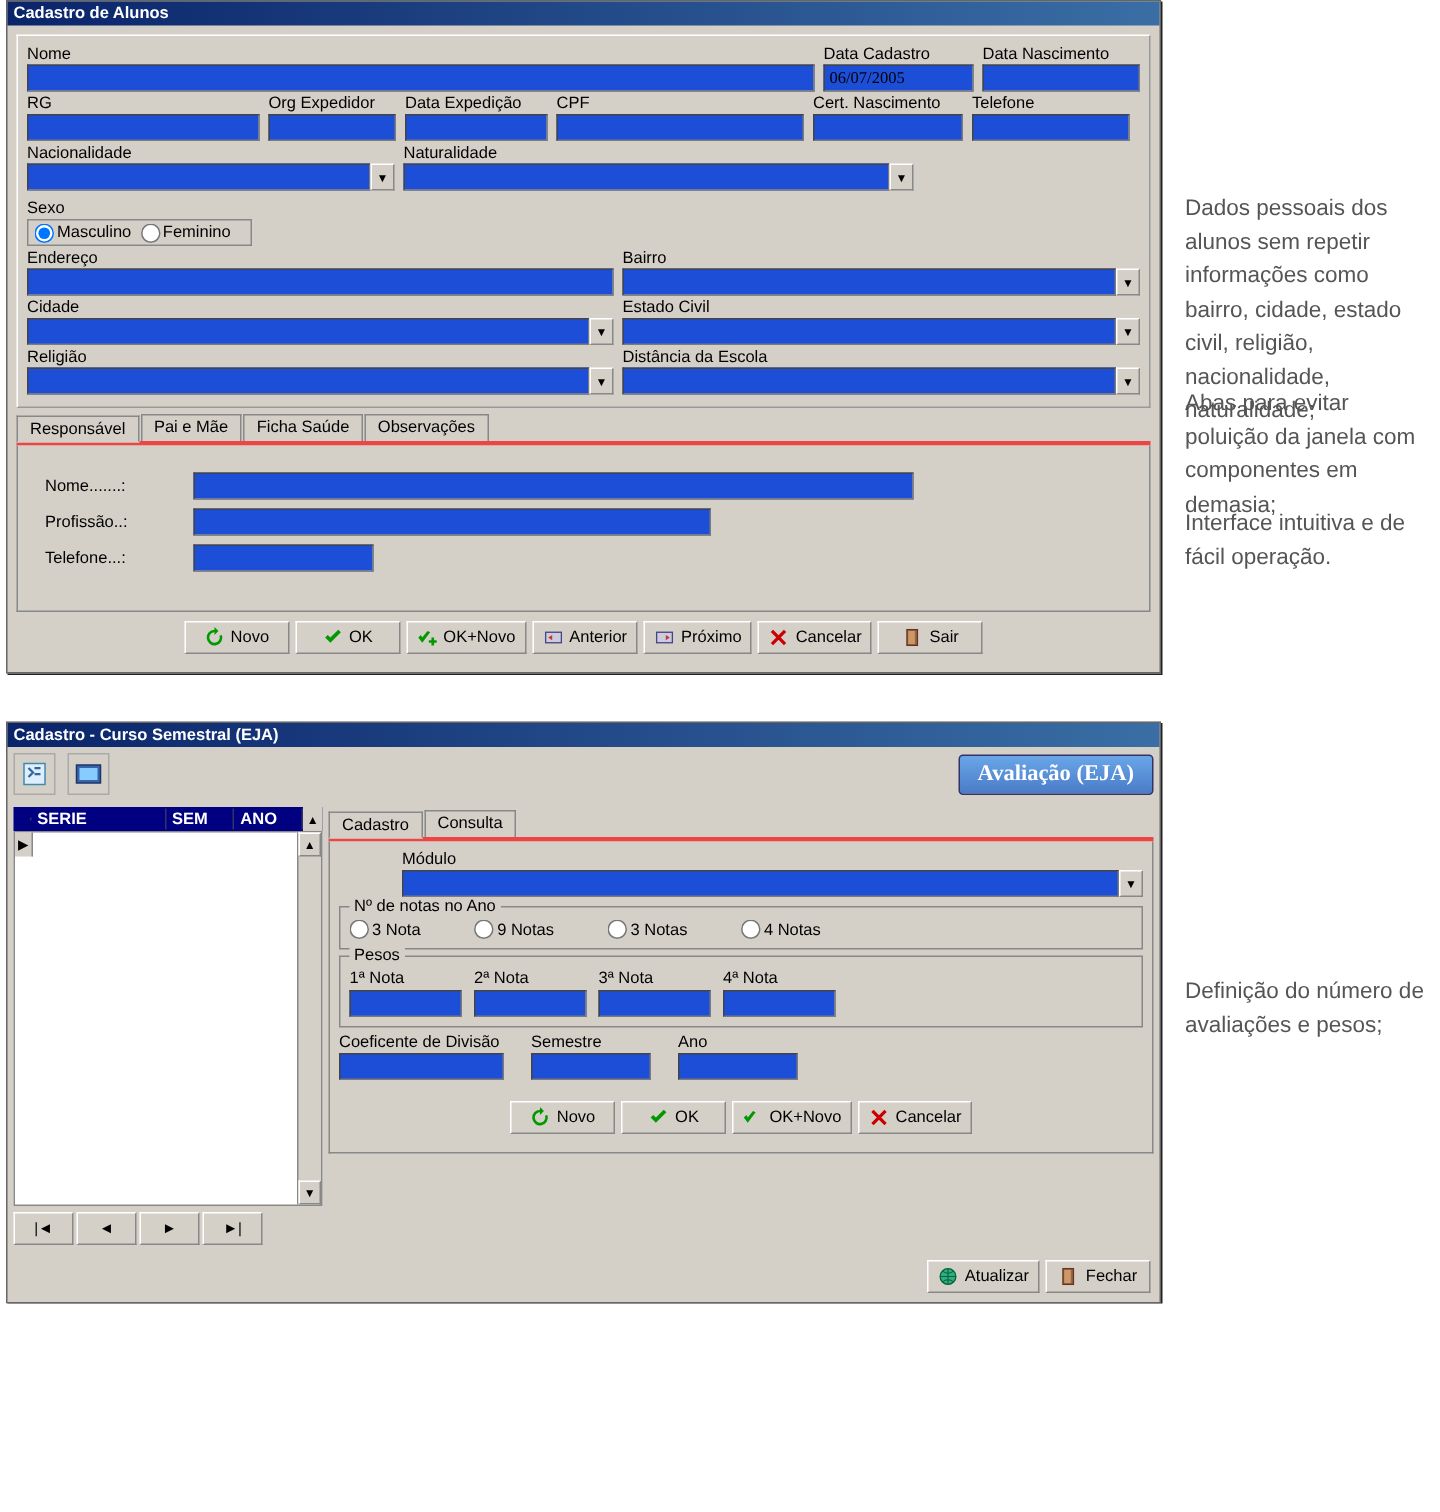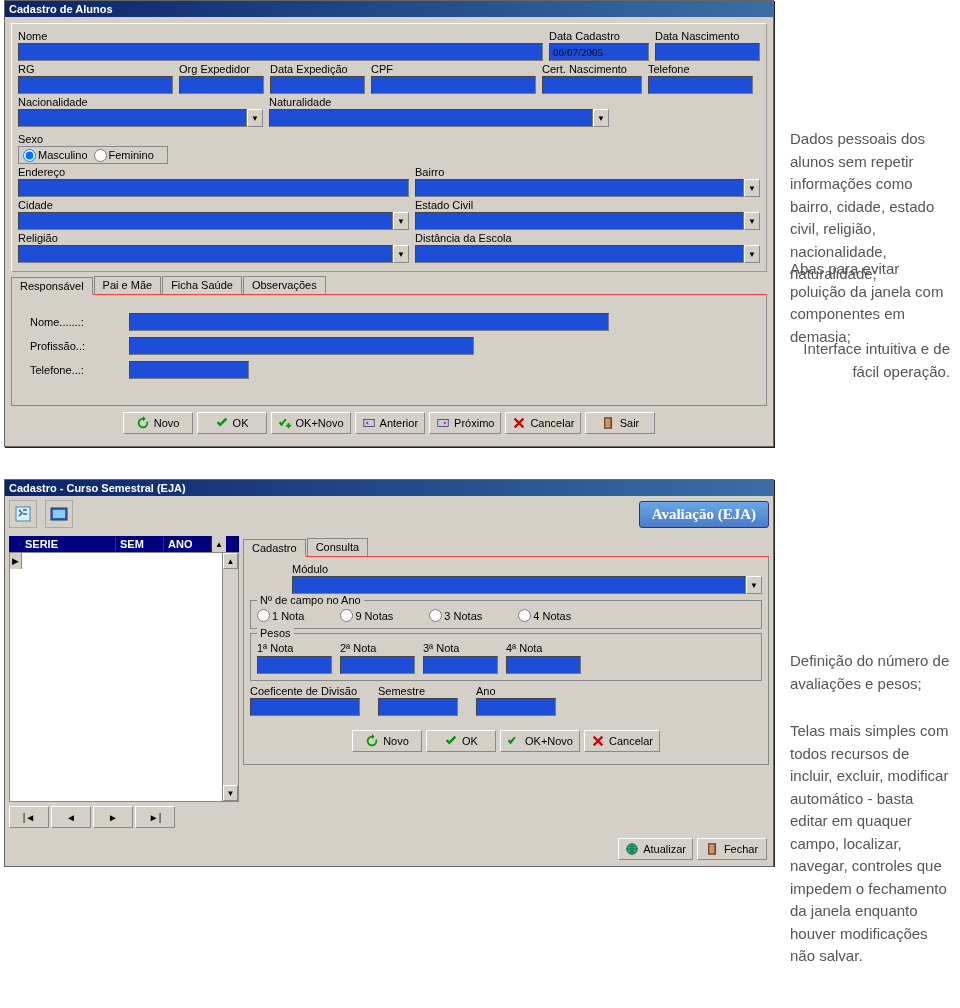--- a/index.html
+++ b/index.html
@@ -12,36 +12,36 @@
 .fieldset { border: 1px solid #999; border-top-color: #fff; border-left-color: #fff; padding: 6px; margin-bottom: 4px; position: relative; background: #d4d0c8; }
 .row { display: flex; gap: 6px; margin-bottom: 2px; flex-wrap: wrap; }
 .field { display: flex; flex-direction: column; }
 .label { font-size: 11px; margin-bottom: 1px; }
 input[type=text], .text-input { border: 1px solid #7b7b7b; border-top-color: #444; border-left-color: #444; background: #1d4ed8; height: 18px; padding: 1px 3px; font-family: Tahoma; font-size: 11px; }
 .combo { display: flex; }
 .combo input { flex: 1; }
 .combo-btn { width: 16px; height: 18px; background: #d4d0c8; border: 1px solid #888; border-top-color: #fff; border-left-color: #fff; display: flex; align-items: center; justify-content: center; font-size: 8px; }
 .radio-wrap { display: inline-flex; align-items: center; gap: 2px; margin-right: 6px; }
 .radio-wrap input { margin: 0; }
-.tabbar { display: flex; border-bottom: 1px solid #ef4444; margin-top: 2px; }
+.tabbar { display: flex; border-bottom: 3px solid #ef4444; margin-top: 2px; }
 .tab { padding: 2px 8px; border: 1px solid #888; border-bottom: none; background: #d4d0c8; margin-right: 1px; font-size: 11px; position: relative; }
 .tab.active { background: #d4d0c8; z-index: 2; top: 1px; border-bottom: 1px solid #d4d0c8; }
 .tab-content { border: 1px solid #888; border-top: none; padding: 10px; background: #d4d0c8; }
 .responsavel-body { padding: 8px; min-height: 90px; }
 .resp-row { display: flex; align-items: center; margin-bottom: 6px; }
 .resp-label { width: 99px; }
 .btn-row { display: flex; justify-content: center; gap: 4px; padding: 6px; }
 .button { background: #d4d0c8; border: 1px solid #888; border-top-color: #fff; border-left-color: #fff; padding: 3px 6px; display: inline-flex; align-items: center; gap: 4px; font-size: 11px; cursor: pointer; min-width: 70px; justify-content: center; }
 .icon { width: 14px; height: 14px; display: inline-block; }
 .win2 { margin-top: 32px; }
 .toolbar2 { display: flex; align-items: center; padding: 4px; gap: 8px; }
 .toolbar2 .spacer { flex: 1; }
 .aval-banner { background: linear-gradient(to bottom, #6aa6e8, #4a7bc8); color: #fff; font-weight: bold; font-family: Verdana; font-size: 15px; padding: 4px 12px; border: 1px solid #336; border-radius: 3px; }
 .grid-area { display: flex; gap: 4px; padding: 4px; }
-.grid-left { width: 230px; }
+.grid-left { width: 206px; }
 .grid-header { display: flex; background: #000080; color: #fff; font-weight: bold; font-size: 11px; height: 16px; align-items: center; }
 .gh-cell { padding: 1px 4px; border-right: 1px solid #336; }
 .grid-body { background: #fff; border: 1px solid #888; height: 250px; position: relative; }
 .grid-marker { position: absolute; left: 0; top: 0; width: 12px; height: 16px; background: #d4d0c8; border-right: 1px solid #888; display:flex;align-items:center;justify-content:center;font-size:9px;}
 .grid-scrollbar { position:absolute; right:0; top:0; bottom:0; width:16px; background:#d4d0c8; border-left:1px solid #888;}
 .grid-scrollbar .sb-btn{height:16px;background:#d4d0c8;border:1px solid #888;border-top-color:#fff;border-left-color:#fff;display:flex;align-items:center;justify-content:center;font-size:8px;}
 .grid-scrollbar .sb-track{position:absolute;top:16px;bottom:16px;left:0;right:0;}
 .grid-scrollbar .sb-btn.bottom{position:absolute;bottom:0;left:0;right:0;}
 .nav-btns { display: flex; gap: 2px; margin-top: 4px; }
 .nav-btn { width: 40px; height: 22px; background: #d4d0c8; border: 1px solid #888; border-top-color: #fff; border-left-color: #fff; display:flex;align-items:center;justify-content:center;font-size:10px;}
@@ -268,21 +268,21 @@
               </svg>
             </span>
             <span>Sair</span>
           </div>
     </div>
   </div>
 </div>
 
 <div class="side-notes" style="top:128px;"><span>Dados pessoais dos alunos sem repetir informações como bairro, cidade, estado civil, religião, nacionalidade, naturalidade;</span></div>
 <div class="side-notes" style="top:258px;"><span>Abas para evitar poluição da janela com componentes em demasia;</span></div>
-<div class="side-notes" style="top:338px;text-align:right;"><span>Interface intuitiva e de fácil operação.</span></div>
+<div class="side-notes" style="top:338px;"><span>Interface intuitiva e de fácil operação.</span></div>
 
 <div class="window win2" style="width:770px; margin-left:4px;">
   <div class="titlebar"><span>Cadastro - Curso Semestral (EJA)</span></div>
   <div class="toolbar2">
     <div class="tool-icon">
           <svg width="20" height="20" viewBox="0 0 20 20">
             <rect x="3" y="3" width="14" height="14" fill="#def" stroke="#48a"></rect>
             <path d="M6 6l3 3-3 3M10 6h4M10 10h4" stroke="#369" stroke-width="1.5" fill="none"></path>
           </svg>
         </div>
@@ -329,25 +329,25 @@
       <div class="tab-content" style="padding:6px;">
         <div class="field" style="margin-bottom:6px;padding-left:42px;">
           <span class="label">Módulo</span>
           <div class="combo">
                 <input type="text" style="">
                 <div class="combo-btn">▼</div>
               </div>
         </div>
 
         <div class="groupbox">
-          <span class="groupbox-title">Nº de campo no Ano</span>
+          <span class="groupbox-title">Nº de notas no Ano</span>
           <div style="display:flex;gap:30px;">
             <label class="radio-wrap">
                   <input type="radio" name="notas" style="">
-                  <span>1 Nota</span>
+                  <span>3 Nota</span>
                 </label>
             <label class="radio-wrap">
                   <input type="radio" name="notas" style="">
                   <span>9 Notas</span>
                 </label>
             <label class="radio-wrap">
                   <input type="radio" name="notas" style="">
                   <span>3 Notas</span>
                 </label>
             <label class="radio-wrap">
@@ -448,15 +448,14 @@
               <rect x="3" y="2" width="8" height="12" fill="#964" stroke="#632"></rect>
               <rect x="4" y="3" width="5" height="10" fill="#c96"></rect>
             </svg>
           </span>
           <span>Fechar</span>
         </div>
   </div>
 </div>
 
 <div class="side-notes" style="top:650px;"><span>Definição do número de avaliações e pesos;</span></div>
-<div class="side-notes" style="top:720px;"><span>Telas mais simples com todos recursos de incluir, excluir, modificar automático - basta editar em quaquer campo, localizar, navegar, controles que impedem o fechamento da janela enquanto houver modificações não salvar.</span></div>
 
 </div>
 
 </body></html>

